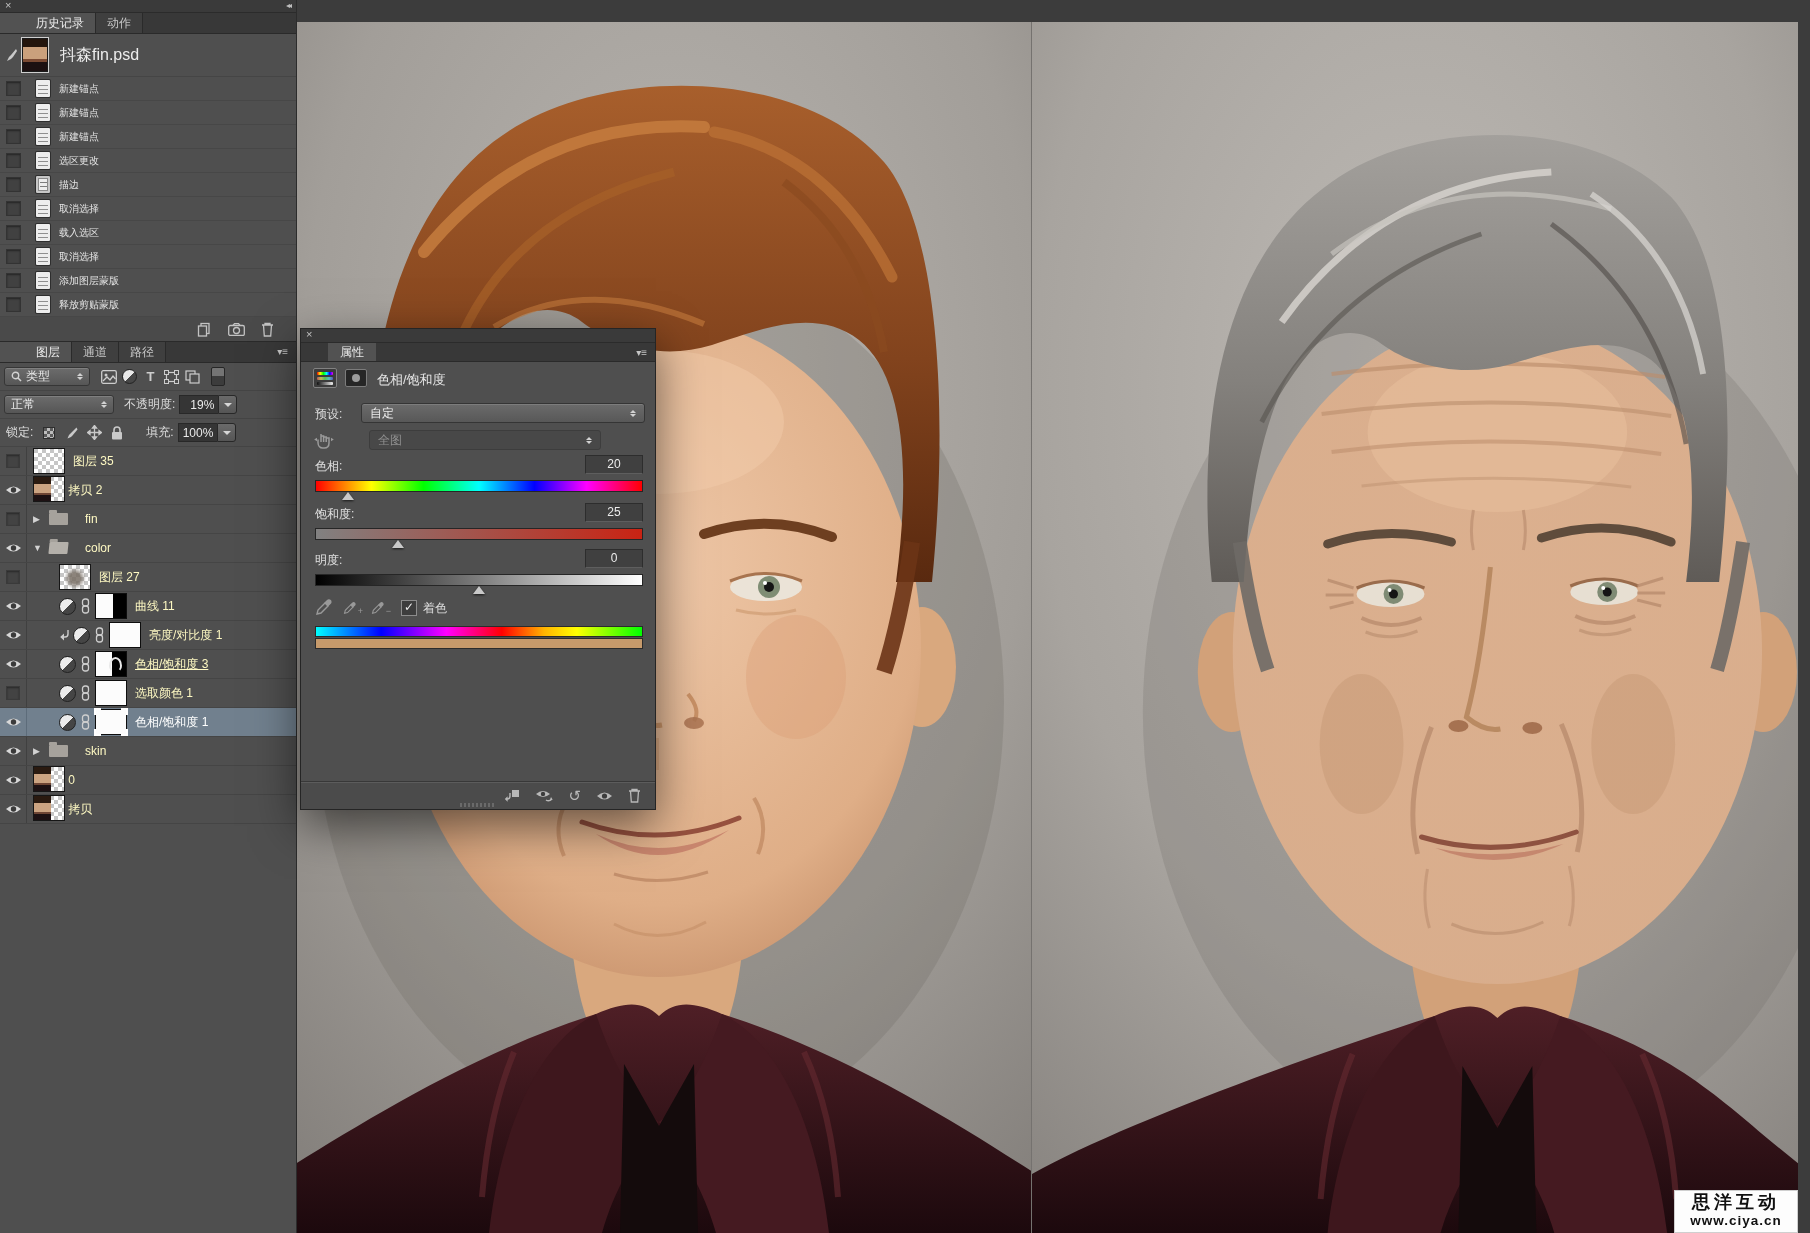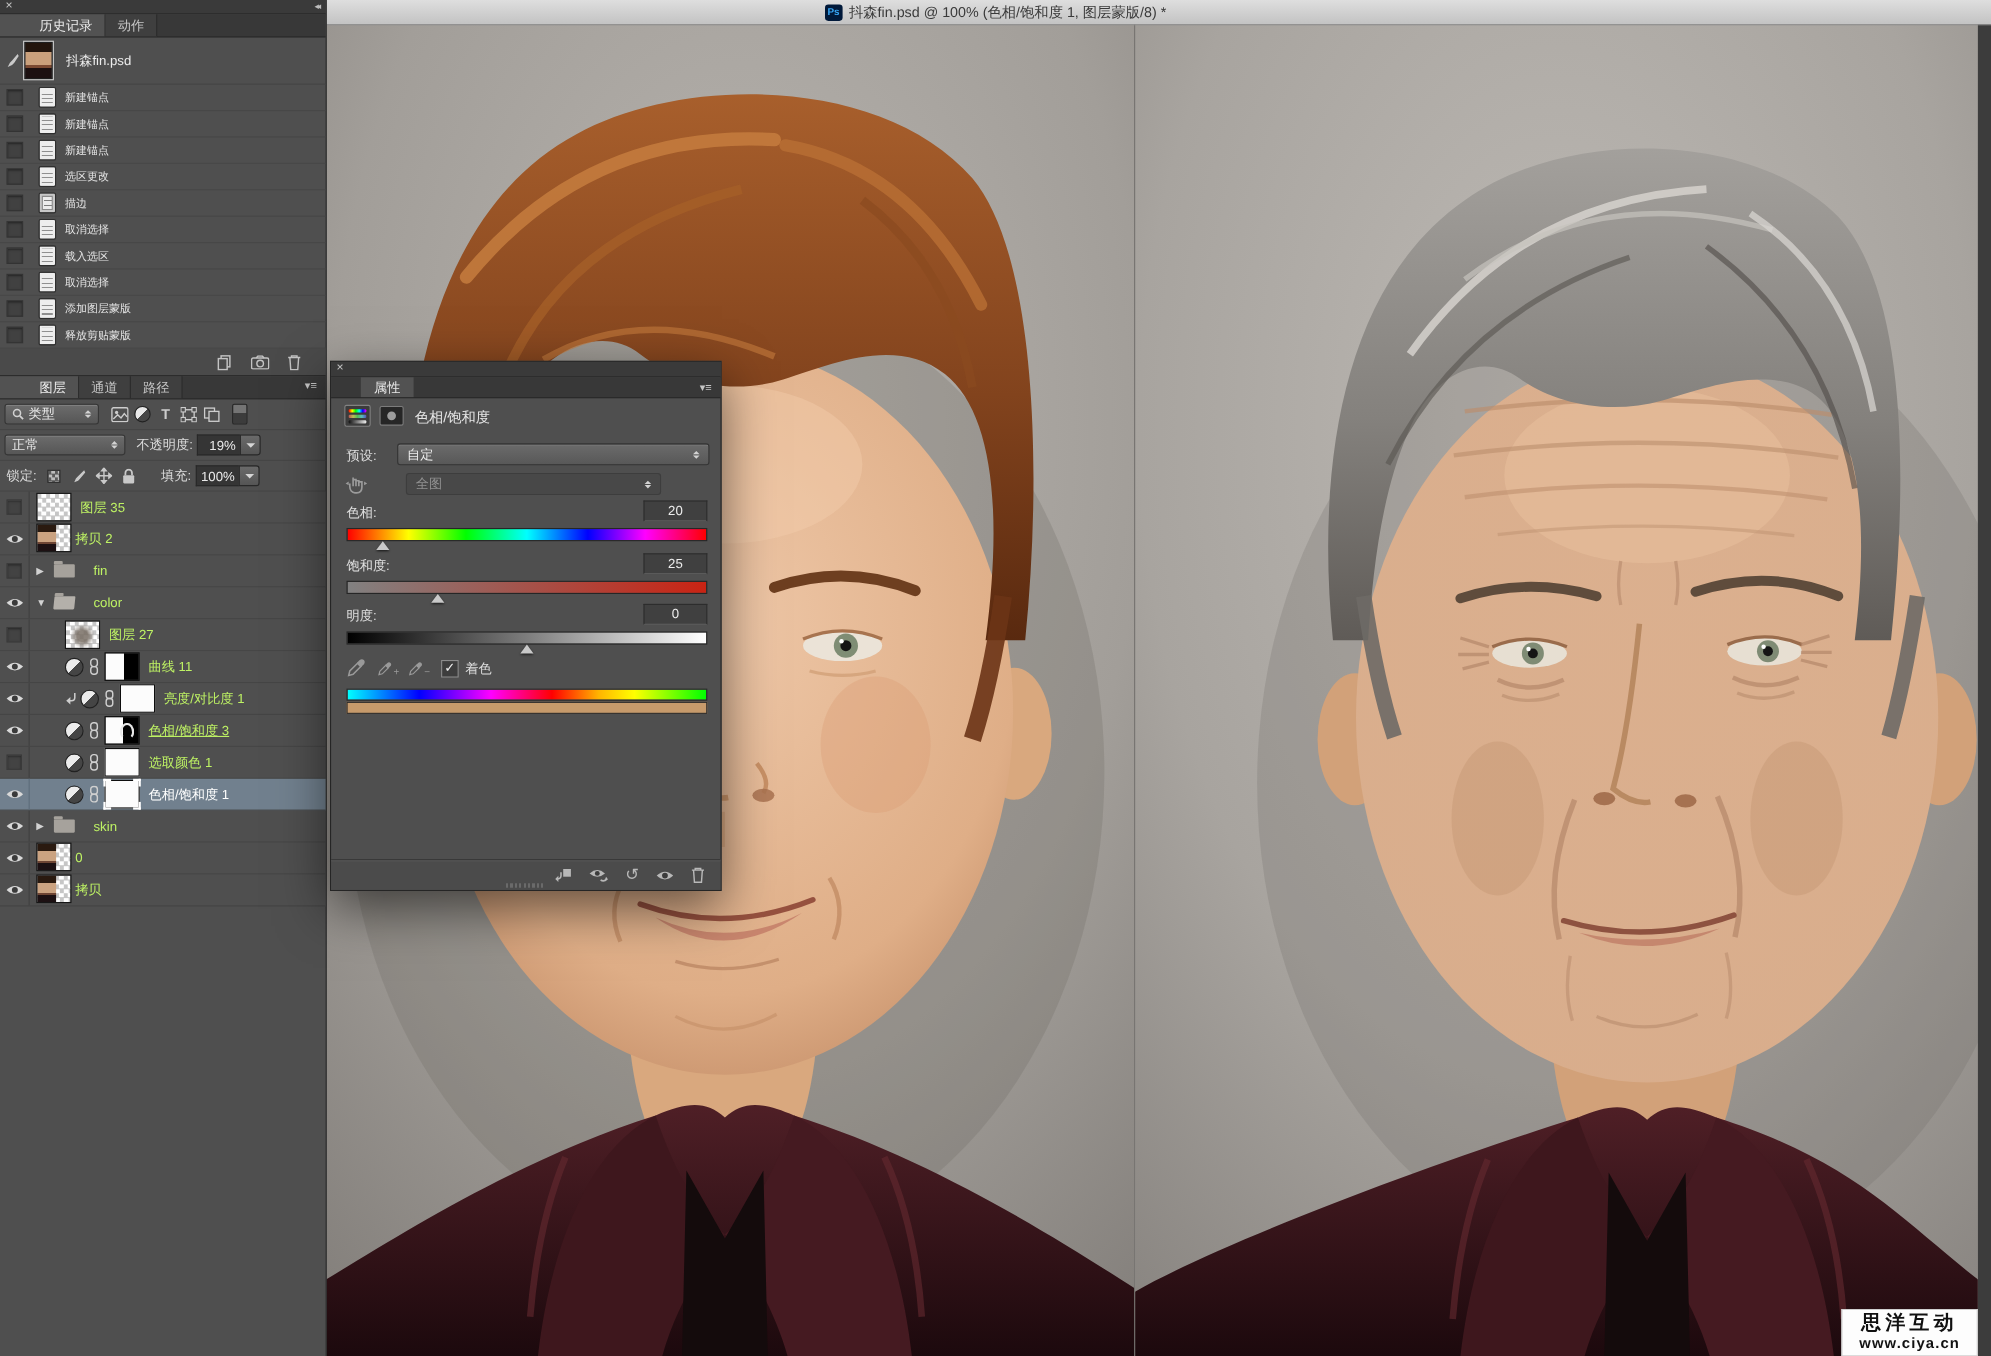--- a/index.html
+++ b/index.html
@@ -33,21 +33,21 @@
   .tabbar{height:20px;background:#383838;display:flex;align-items:stretch;border-bottom:1px solid #2a2a2a;position:relative;}
   .tab{padding:0 11px;font-size:12px;line-height:20px;color:#c6c6c6;background:#3f3f3f;border-right:1px solid #2a2a2a;}
   .tab.active{background:#525252;color:#ececec;padding-left:36px;}
   .panel-menu{position:absolute;right:8px;top:4px;font-size:10px;color:#c6c6c6;letter-spacing:0;}
 
   
   .snap-row{height:42px;display:flex;align-items:center;border-bottom:1px solid #454545;}
   .snap-well{width:22px;height:100%;display:flex;align-items:center;justify-content:center;}
   .snap-thumb{width:24px;height:32px;border:1px solid #1a1a1a;outline:1px solid #cfcfcf;
     background:linear-gradient(180deg,#23150d 0 26%,#caa07c 26% 64%,#7b4a33 64% 72%,#1c1011 72% 100%);}
-  .snap-name{font-size:12px;margin-left:12px;color:#ececec;}
+  .snap-name{font-size:16px;margin-left:12px;color:#ececec;}
   #history-list{}
   .hist-row{height:23px;display:flex;align-items:center;border-bottom:1px solid #474747;}
   .hist-well{width:13px;height:13px;margin-left:6px;background:#414141;border:1px solid #333;
     box-shadow:inset 0 1px 2px rgba(0,0,0,.45);}
   .hist-ico{width:14px;height:17px;margin-left:15px;background:
       repeating-linear-gradient(180deg,transparent 0 3px,#8f8f8f 3px 4px) ,#ededed;
     background-size:10px 14px,100% 100%;background-position:2px 2px,0 0;background-repeat:no-repeat;
     border-radius:1px;box-shadow:0 0 0 1px #2e2e2e;}
   .hist-ico.dlg{background:
       repeating-linear-gradient(180deg,transparent 0 3px,#7d7d7d 3px 4px),#ededed;
@@ -111,21 +111,21 @@
   .lmask{width:30px;height:24px;border:1px solid #0e0e0e;background:#fcfcfc;position:relative;flex:0 0 30px;}
   .lmask.split{background:linear-gradient(90deg,#fcfcfc 55%,#000 55%);}
   .lmask.face{background:linear-gradient(90deg,#fcfcfc 52%,#000 52%);}
   .lmask.face::after{content:"";position:absolute;right:4px;top:5px;width:9px;height:11px;
     border:2px solid #e8e8e8;border-bottom-color:transparent;border-radius:50% 50% 42% 42%/58% 58% 42% 42%;}
   .lmask i{position:absolute;width:5px;height:5px;border:0 solid #fff;}
   .lmask i.tl{top:-2px;left:-2px;border-top-width:2px;border-left-width:2px;}
   .lmask i.tr{top:-2px;right:-2px;border-top-width:2px;border-right-width:2px;}
   .lmask i.bl{bottom:-2px;left:-2px;border-bottom-width:2px;border-left-width:2px;}
   .lmask i.br{bottom:-2px;right:-2px;border-bottom-width:2px;border-right-width:2px;}
-  .lname{font-size:12px;color:#bef264;margin-left:8px;white-space:nowrap;}
+  .lname{font-size:12px;color:#fef9c3;margin-left:8px;white-space:nowrap;}
   .lname.u{text-decoration:underline;}
   .lrow.selected .lname{color:#fff;}
 
   
   .float-panel{position:absolute;left:300px;top:328px;width:356px;height:482px;z-index:6;
     background:#4f4f4f;border:1px solid #252525;box-shadow:0 16px 44px rgba(0,0,0,.55);color:#e0e0e0;box-sizing:border-box;}
   .fp-topbar{height:13px;background:#3a3a3a;border-bottom:1px solid #2b2b2b;position:relative;}
   .fp-tabbar{height:18px;background:#383838;border-bottom:1px solid #2a2a2a;display:flex;position:relative;padding-left:24px;}
   .fp-tab{margin-left:3px;background:#525252;padding:0 12px;font-size:12px;line-height:18px;color:#e8e8e8;}
   .fp-body{position:relative;height:423px;}
@@ -170,24 +170,20 @@
     justify-content:flex-end;gap:15px;padding-right:14px;}
   .fp-tool{display:flex;align-items:center;color:#b8b8b8;font-size:15px;line-height:15px;}
   .fp-grip{position:absolute;bottom:2px;left:50%;transform:translateX(-50%);width:36px;height:4px;
     background:repeating-linear-gradient(90deg,#6a6a6a 0 2px,transparent 2px 4px);}
 </style>
 </head>
 <body>
 
 <div class="app">
 
-  <div class="titlebar">
-    <span class="ps-badge">Ps</span>
-    <span>抖森fin.psd @ 100% (色相/饱和度 1, 图层蒙版/8) *</span>
-  </div>
 
   <div class="canvas">
 
     <svg class="photo photo-left" viewBox="0 0 747 1211" preserveAspectRatio="none">
       <defs>
         <radialGradient id="bgL" cx="52%" cy="30%" r="90%">
           <stop offset="0" stop-color="#b8b4af"></stop>
             <stop offset="0.55" stop-color="#a29e99"></stop>
             <stop offset="1" stop-color="#7d7975"></stop>
         </radialGradient>

